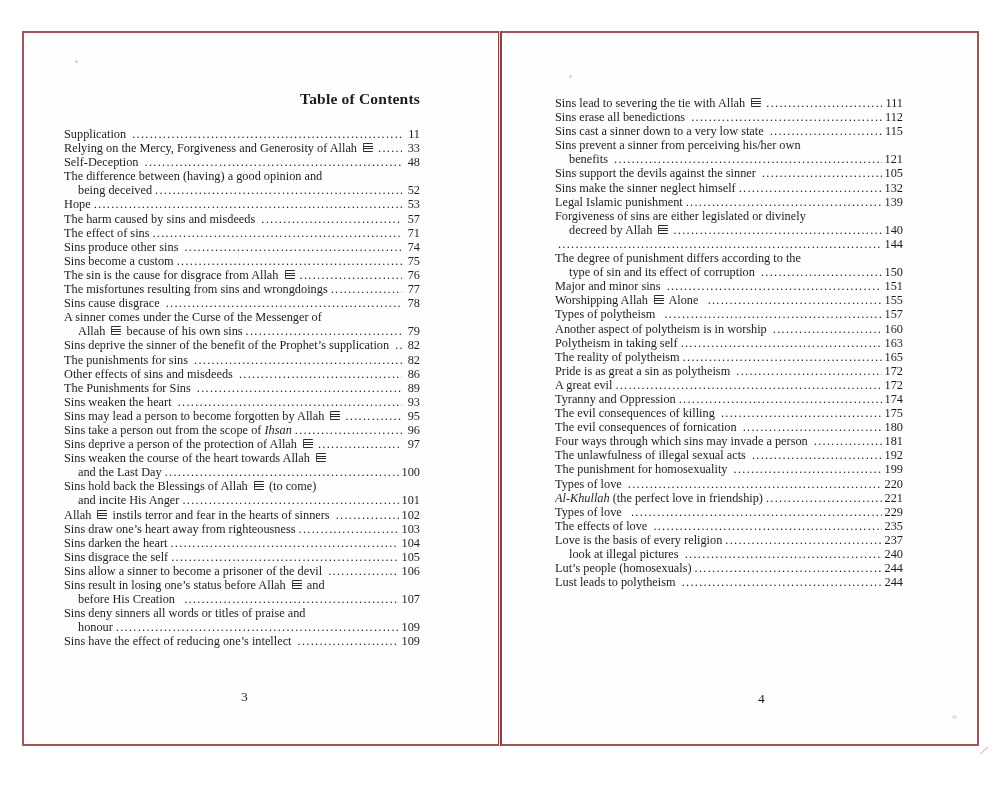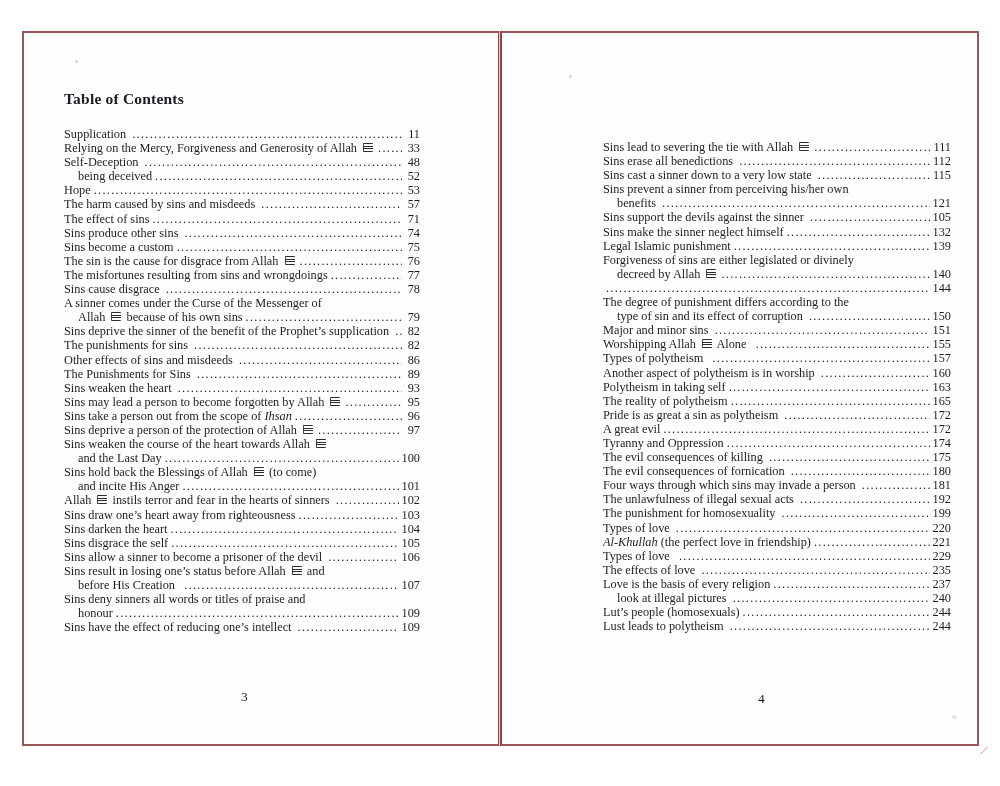--- a/index.html
+++ b/index.html
@@ -10,23 +10,23 @@
   .frame{
     position:absolute;left:22px;top:31px;width:957px;height:715px;
     border:2px solid #9d575b;box-sizing:border-box;background:#fffefe;
   }
   .spine{
     position:absolute;left:498px;top:31px;width:4px;height:715px;
     background:linear-gradient(90deg,#8d4347 0 1.5px,#e7d6d6 1.5px 2.5px,#8d4347 2.5px 4px);
   }
   .content{position:absolute;}
   .content.left{left:64px;top:90px;width:356px;}
-  .content.right{left:603px;top:96px;width:348px;margin-top:44px;}
+  .content.right{left:555px;top:96px;width:348px;}
   .toc-title{
-    font-size:15.5px;font-weight:bold;text-align:left;
+    font-size:15.5px;font-weight:bold;text-align:right;
     margin:0 0 19px 0;line-height:18px;letter-spacing:.2px;
   }
   .toc-row{
     display:flex;align-items:baseline;height:14.1px;line-height:14.1px;
     font-size:12.3px;overflow:hidden;
   }
   .toc-row.indent{padding-left:14px;}
   .toc-row .t{white-space:pre;flex:0 1 auto;min-width:0;}
   .toc-row .t em{font-style:italic;}
   .dots{
@@ -70,20 +70,23 @@
       <div class="toc-row">
         <span class="t">Relying on the Mercy, Forgiveness and Generosity of Allah <span class="hon"></span></span>
         <span class="dots">......................................................................................................................................................</span>
         <span class="pg">33</span>
       </div>
       <div class="toc-row">
         <span class="t">Self-Deception </span>
         <span class="dots">......................................................................................................................................................</span>
         <span class="pg">48</span>
       </div>
+      <div class="toc-row">
+        <span class="t">The difference between (having) a good opinion and</span>
+      </div>
       <div class="toc-row indent">
         <span class="t">being deceived</span>
         <span class="dots">......................................................................................................................................................</span>
         <span class="pg">52</span>
       </div>
       <div class="toc-row">
         <span class="t">Hope</span>
         <span class="dots">......................................................................................................................................................</span>
         <span class="pg">53</span>
       </div>

